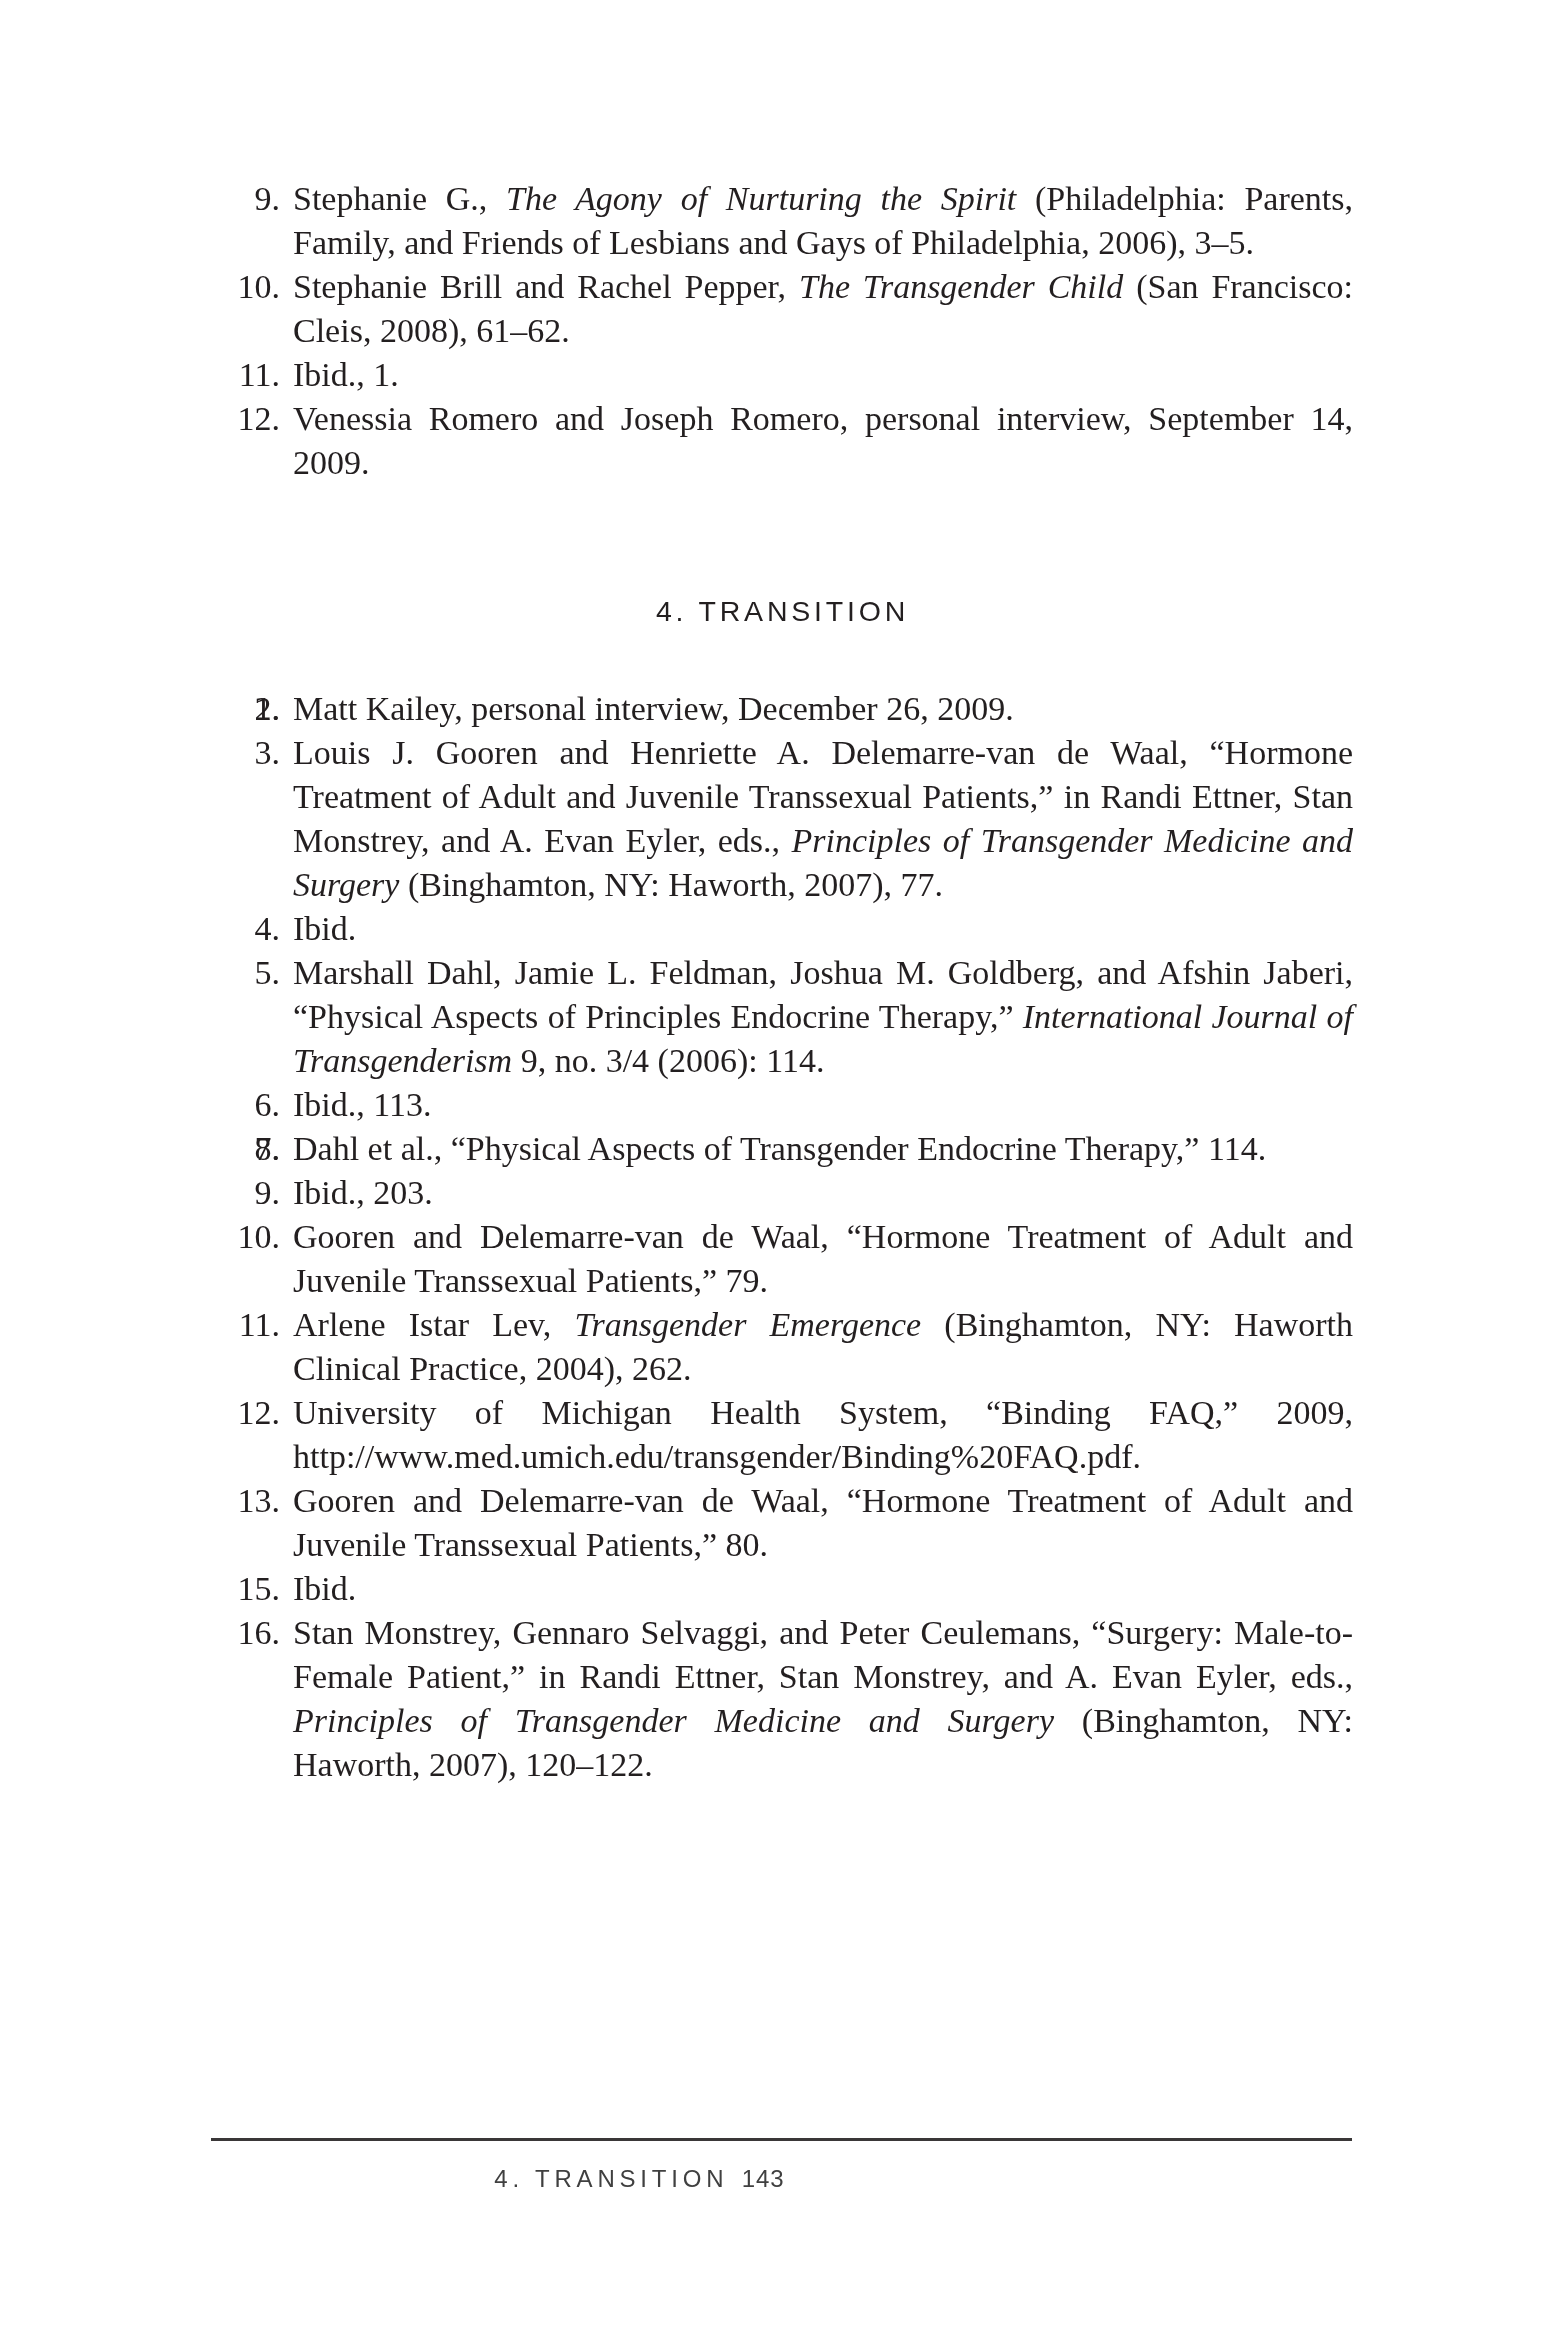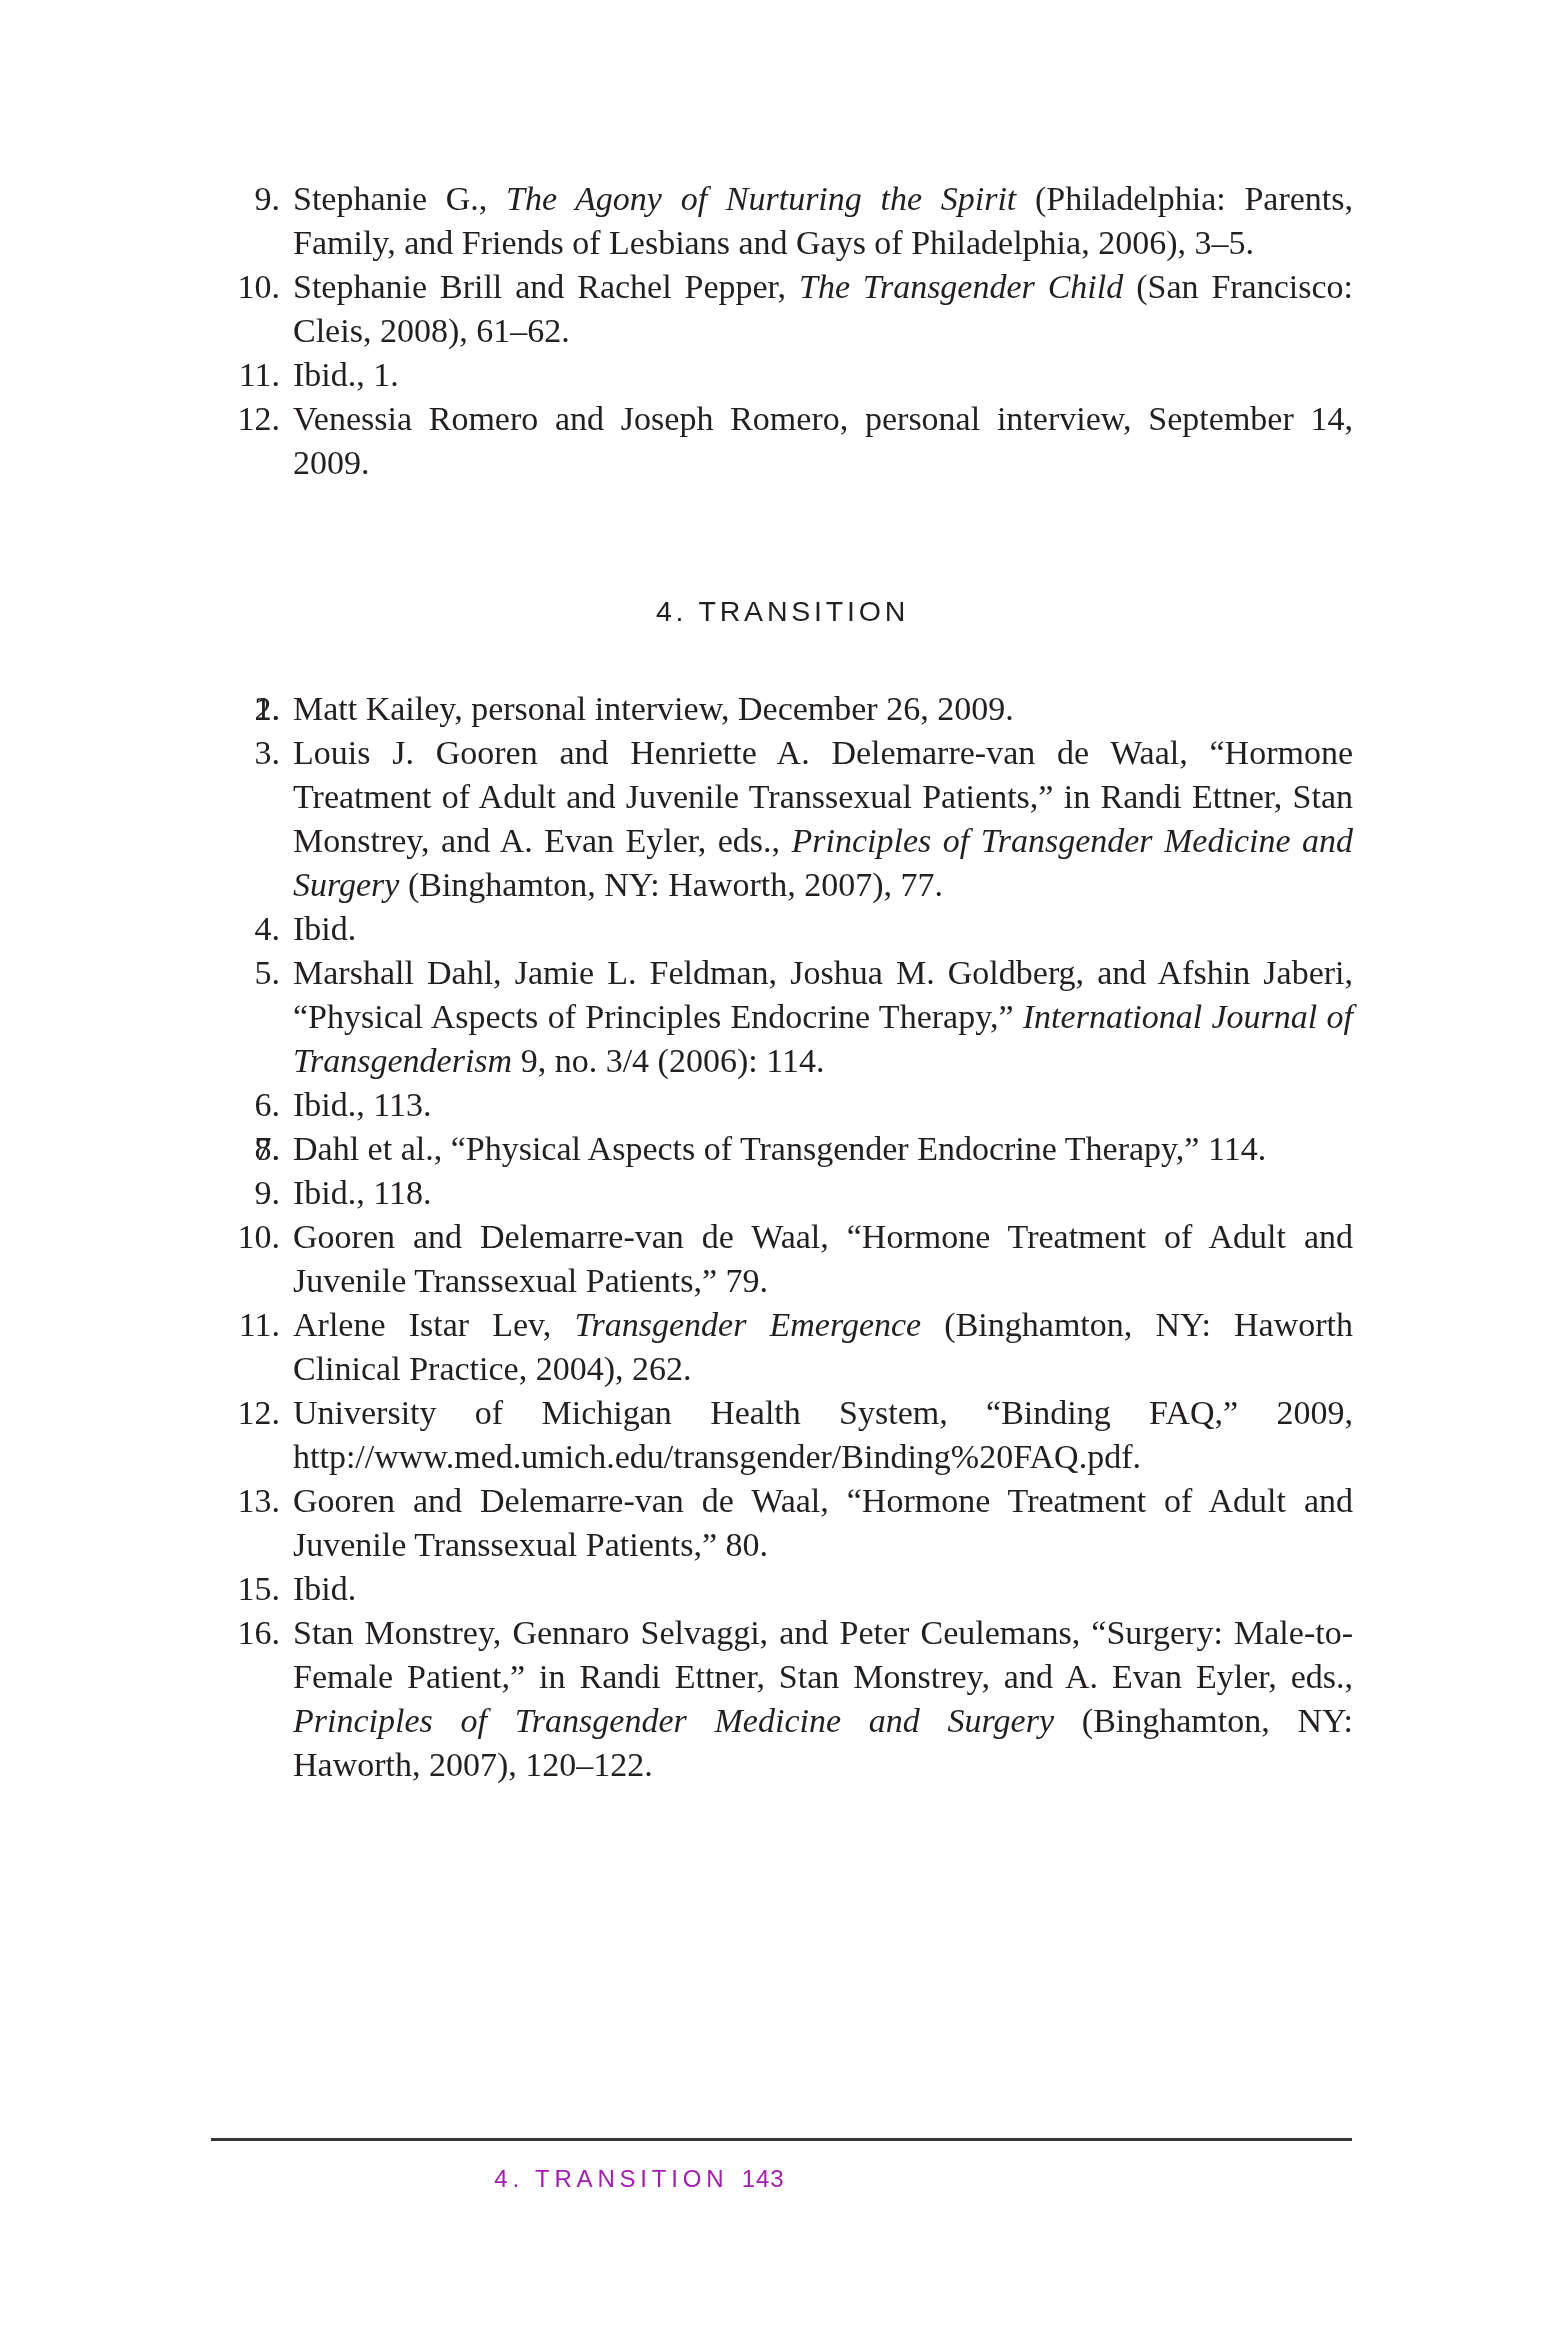--- a/index.html
+++ b/index.html
@@ -6,21 +6,21 @@
   body { width: 1565px; height: 2347px; position: relative; overflow: hidden; color: #231f20; }
   .page { position: absolute; left: 0; top: 0; width: 1565px; height: 2347px; }
   .text-block { position: absolute; left: 217px; width: 1136px; font-family: "Liberation Serif", "DejaVu Serif", serif; font-size: 34px; line-height: 44px; }
   .note { position: relative; padding-left: 76px; text-align: justify; }
   .note .num { position: absolute; left: 0; width: 63px; text-align: right; }
   .note .body i { }
   .top-notes { top: 177px; }
   .section-heading { position: absolute; top: 595px; left: 0; width: 1565px; text-align: center; font-family: "Liberation Sans", "DejaVu Sans", sans-serif; font-size: 28.5px; letter-spacing: 3.8px; color: #231f20; }
   .ch-notes { top: 687px; }
   .footer-rule { position: absolute; left: 211px; top: 2138px; width: 1141px; height: 2.9px; background: #3a3738; }
-  .footer { position: absolute; top: 2165px; left: 0; width: 1279px; text-align: center; font-family: "Liberation Sans", "DejaVu Sans", sans-serif; font-size: 24px; letter-spacing: 4.8px; color: #a21caf; }
+  .footer { position: absolute; top: 2165px; left: 0; width: 1279px; text-align: center; font-family: "Liberation Sans", "DejaVu Sans", sans-serif; font-size: 24px; letter-spacing: 4.8px; color: #404040; }
   .footer .page-num { letter-spacing: 1px; margin-left: 13.3px; }
 </style>
 </head>
 <body>
 
 <div class="page">
   <div class="text-block top-notes">
       <div class="note"><span class="num">9.</span><span class="body"><span>Stephanie G., </span><i>The Agony of Nurturing the Spirit</i><span> (Philadelphia: Parents, Family, and Friends of Lesbians and Gays of Philadelphia, 2006), 3–5.</span></span></div>
       <div class="note"><span class="num">10.</span><span class="body"><span>Stephanie Brill and Rachel Pepper, </span><i>The Transgender Child</i><span> (San Francisco: Cleis, 2008), 61–62.</span></span></div>
       <div class="note"><span class="num">11.</span><span class="body"><span>Ibid., 1.</span></span></div>
@@ -31,21 +31,21 @@
 
   <div class="text-block ch-notes">
       <div class="note"><span class="num">1.</span></div>
       <div class="note"><span class="num">2.</span><span class="body"><span>Matt Kailey, personal interview, December 26, 2009.</span></span></div>
       <div class="note"><span class="num">3.</span><span class="body"><span>Louis J. Gooren and Henriette A. Delemarre-van de Waal, “Hormone Treatment of Adult and Juvenile Transsexual Patients,” in Randi Ettner, Stan Monstrey, and A. Evan Eyler, eds., </span><i>Principles of Transgender Medicine and Surgery</i><span> (Binghamton, NY: Haworth, 2007), 77.</span></span></div>
       <div class="note"><span class="num">4.</span><span class="body"><span>Ibid.</span></span></div>
       <div class="note"><span class="num">5.</span><span class="body"><span>Marshall Dahl, Jamie L. Feldman, Joshua M. Goldberg, and Afshin Jaberi, “Physical Aspects of Principles Endocrine Therapy,” </span><i>International Journal of Transgenderism</i><span> 9, no. 3/4 (2006): 114.</span></span></div>
       <div class="note"><span class="num">6.</span><span class="body"><span>Ibid., 113.</span></span></div>
       <div class="note"><span class="num">7.</span></div>
       <div class="note"><span class="num">8.</span><span class="body"><span>Dahl et al., “Physical Aspects of Transgender Endocrine Therapy,” 114.</span></span></div>
-      <div class="note"><span class="num">9.</span><span class="body"><span>Ibid., 118.</span></span></div>
+      <div class="note"><span class="num">9.</span><span class="body"><span>Ibid., 203.</span></span></div>
       <div class="note"><span class="num">10.</span><span class="body"><span>Gooren and Delemarre-van de Waal, “Hormone Treatment of Adult and Juvenile Transsexual Patients,” 79.</span></span></div>
       <div class="note"><span class="num">11.</span><span class="body"><span>Arlene Istar Lev, </span><i>Transgender Emergence</i><span> (Binghamton, NY: Haworth Clinical Practice, 2004), 262.</span></span></div>
       <div class="note"><span class="num">12.</span><span class="body"><span>University of Michigan Health System, “Binding FAQ,” 2009, http://www.med.umich.edu/transgender/Binding%20FAQ.pdf.</span></span></div>
       <div class="note"><span class="num">13.</span><span class="body"><span>Gooren and Delemarre-van de Waal, “Hormone Treatment of Adult and Juvenile Transsexual Patients,” 80.</span></span></div>
       <div class="note"><span class="num">15.</span><span class="body"><span>Ibid.</span></span></div>
       <div class="note"><span class="num">16.</span><span class="body"><span>Stan Monstrey, Gennaro Selvaggi, and Peter Ceulemans, “Surgery: Male-to-Female Patient,” in Randi Ettner, Stan Monstrey, and A. Evan Eyler, eds., </span><i>Principles of Transgender Medicine and Surgery</i><span> (Binghamton, NY: Haworth, 2007), 120–122.</span></span></div>
     </div>
 
   <div class="footer-rule"></div>
   <div class="footer">

